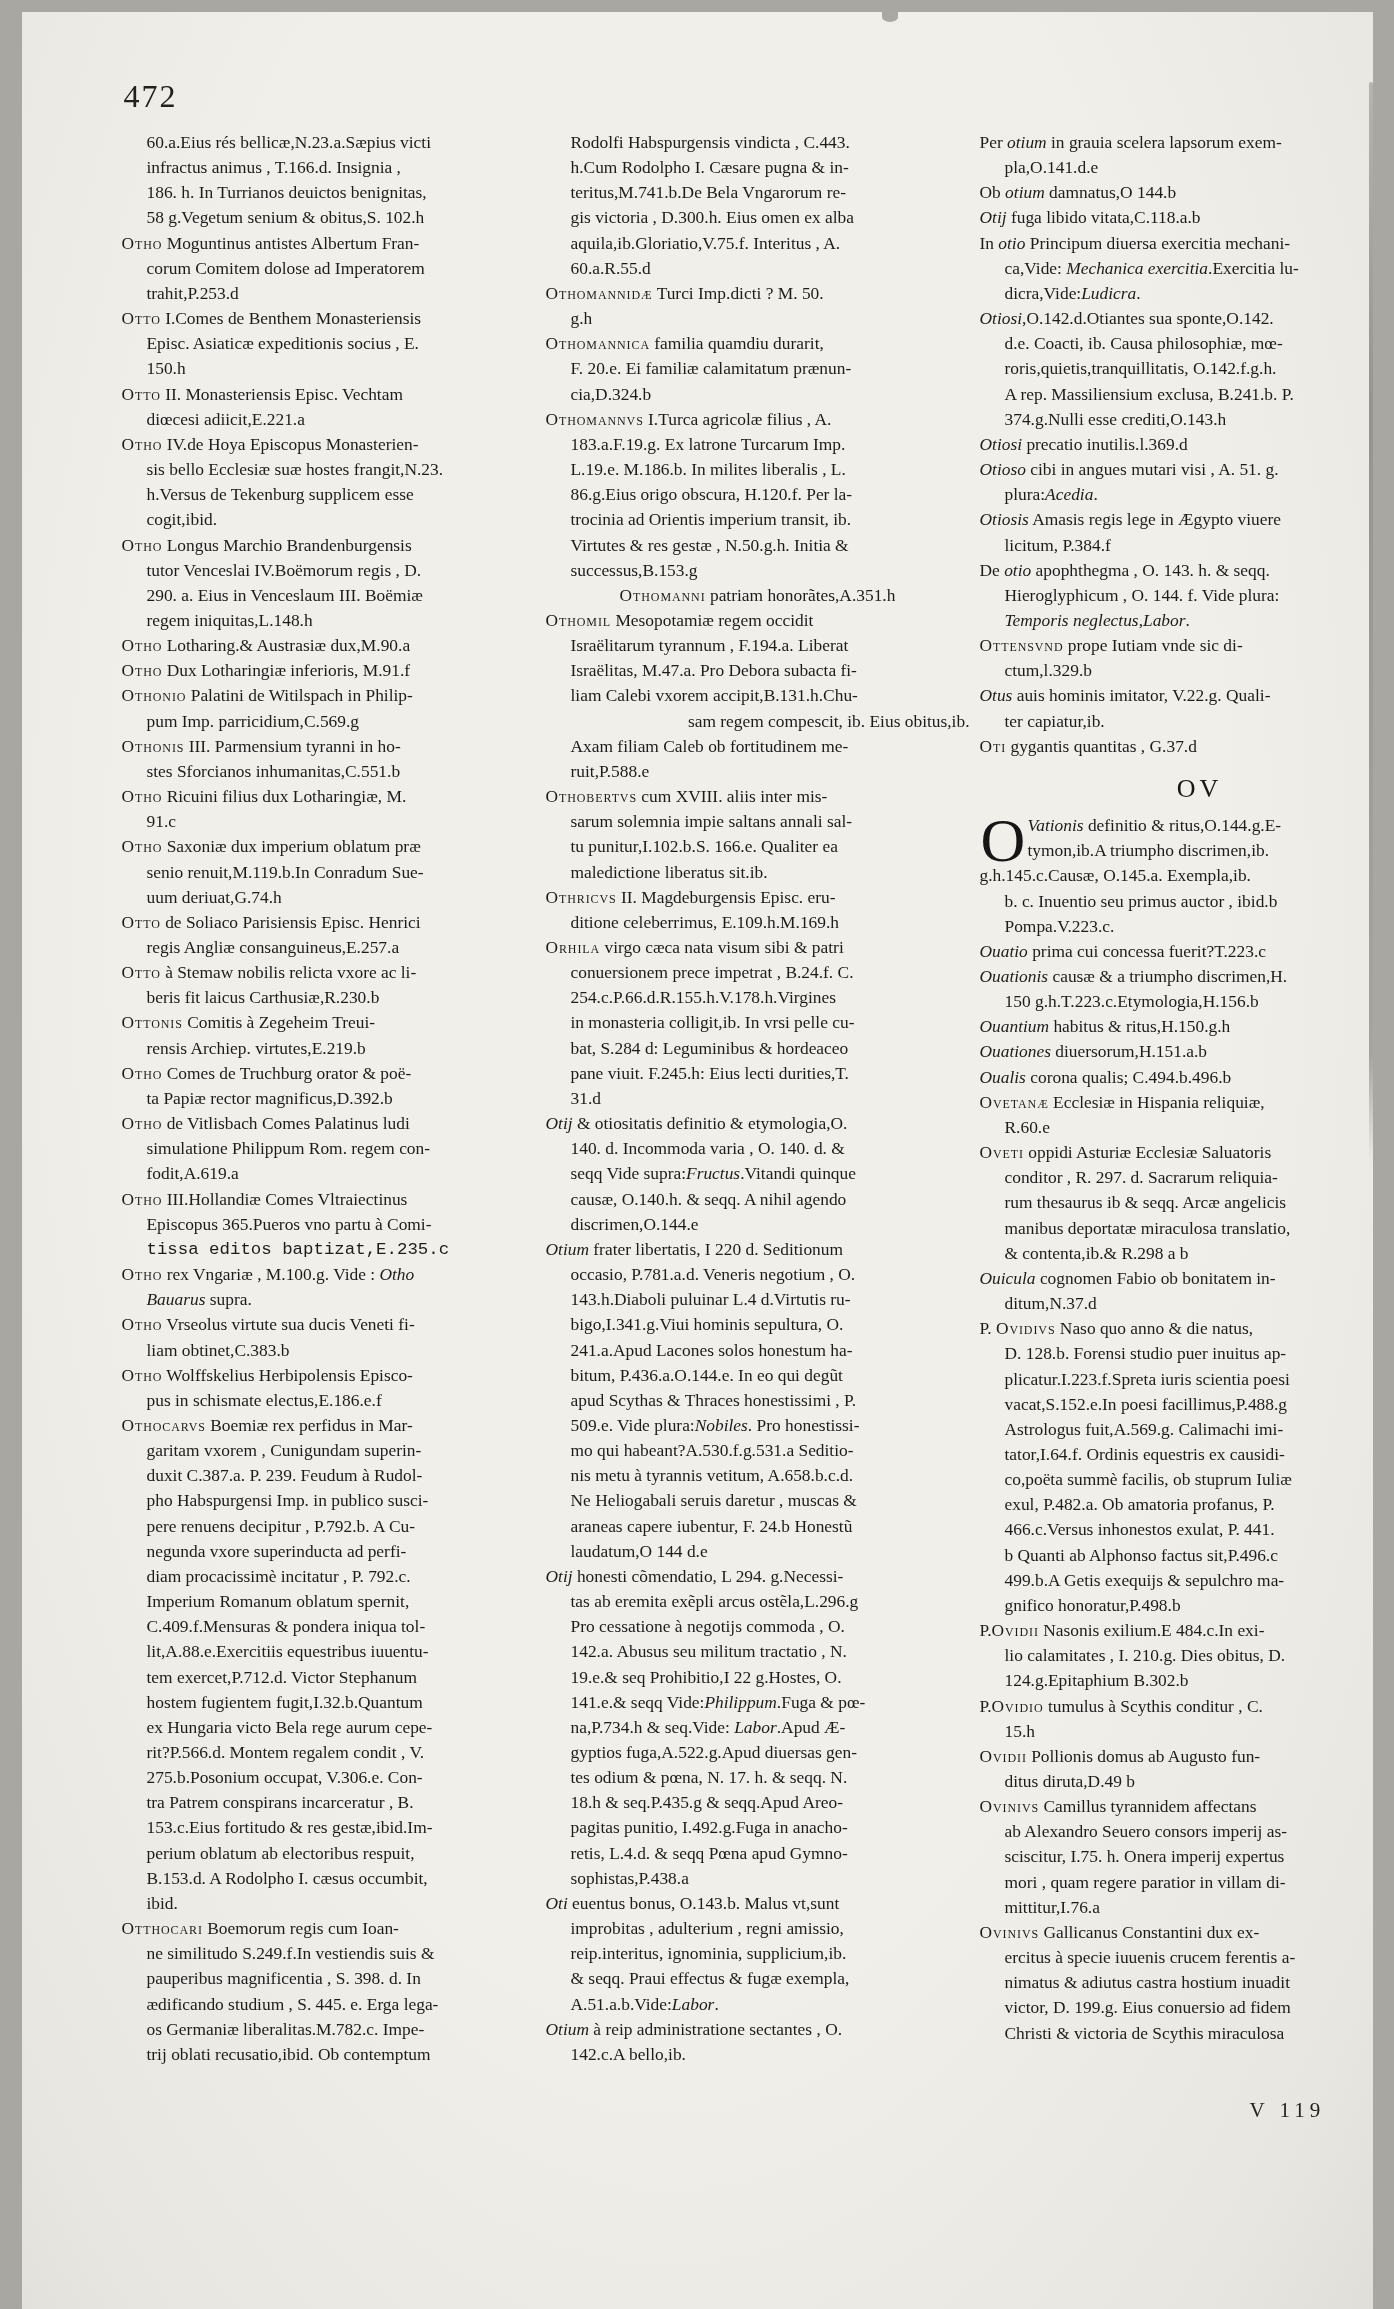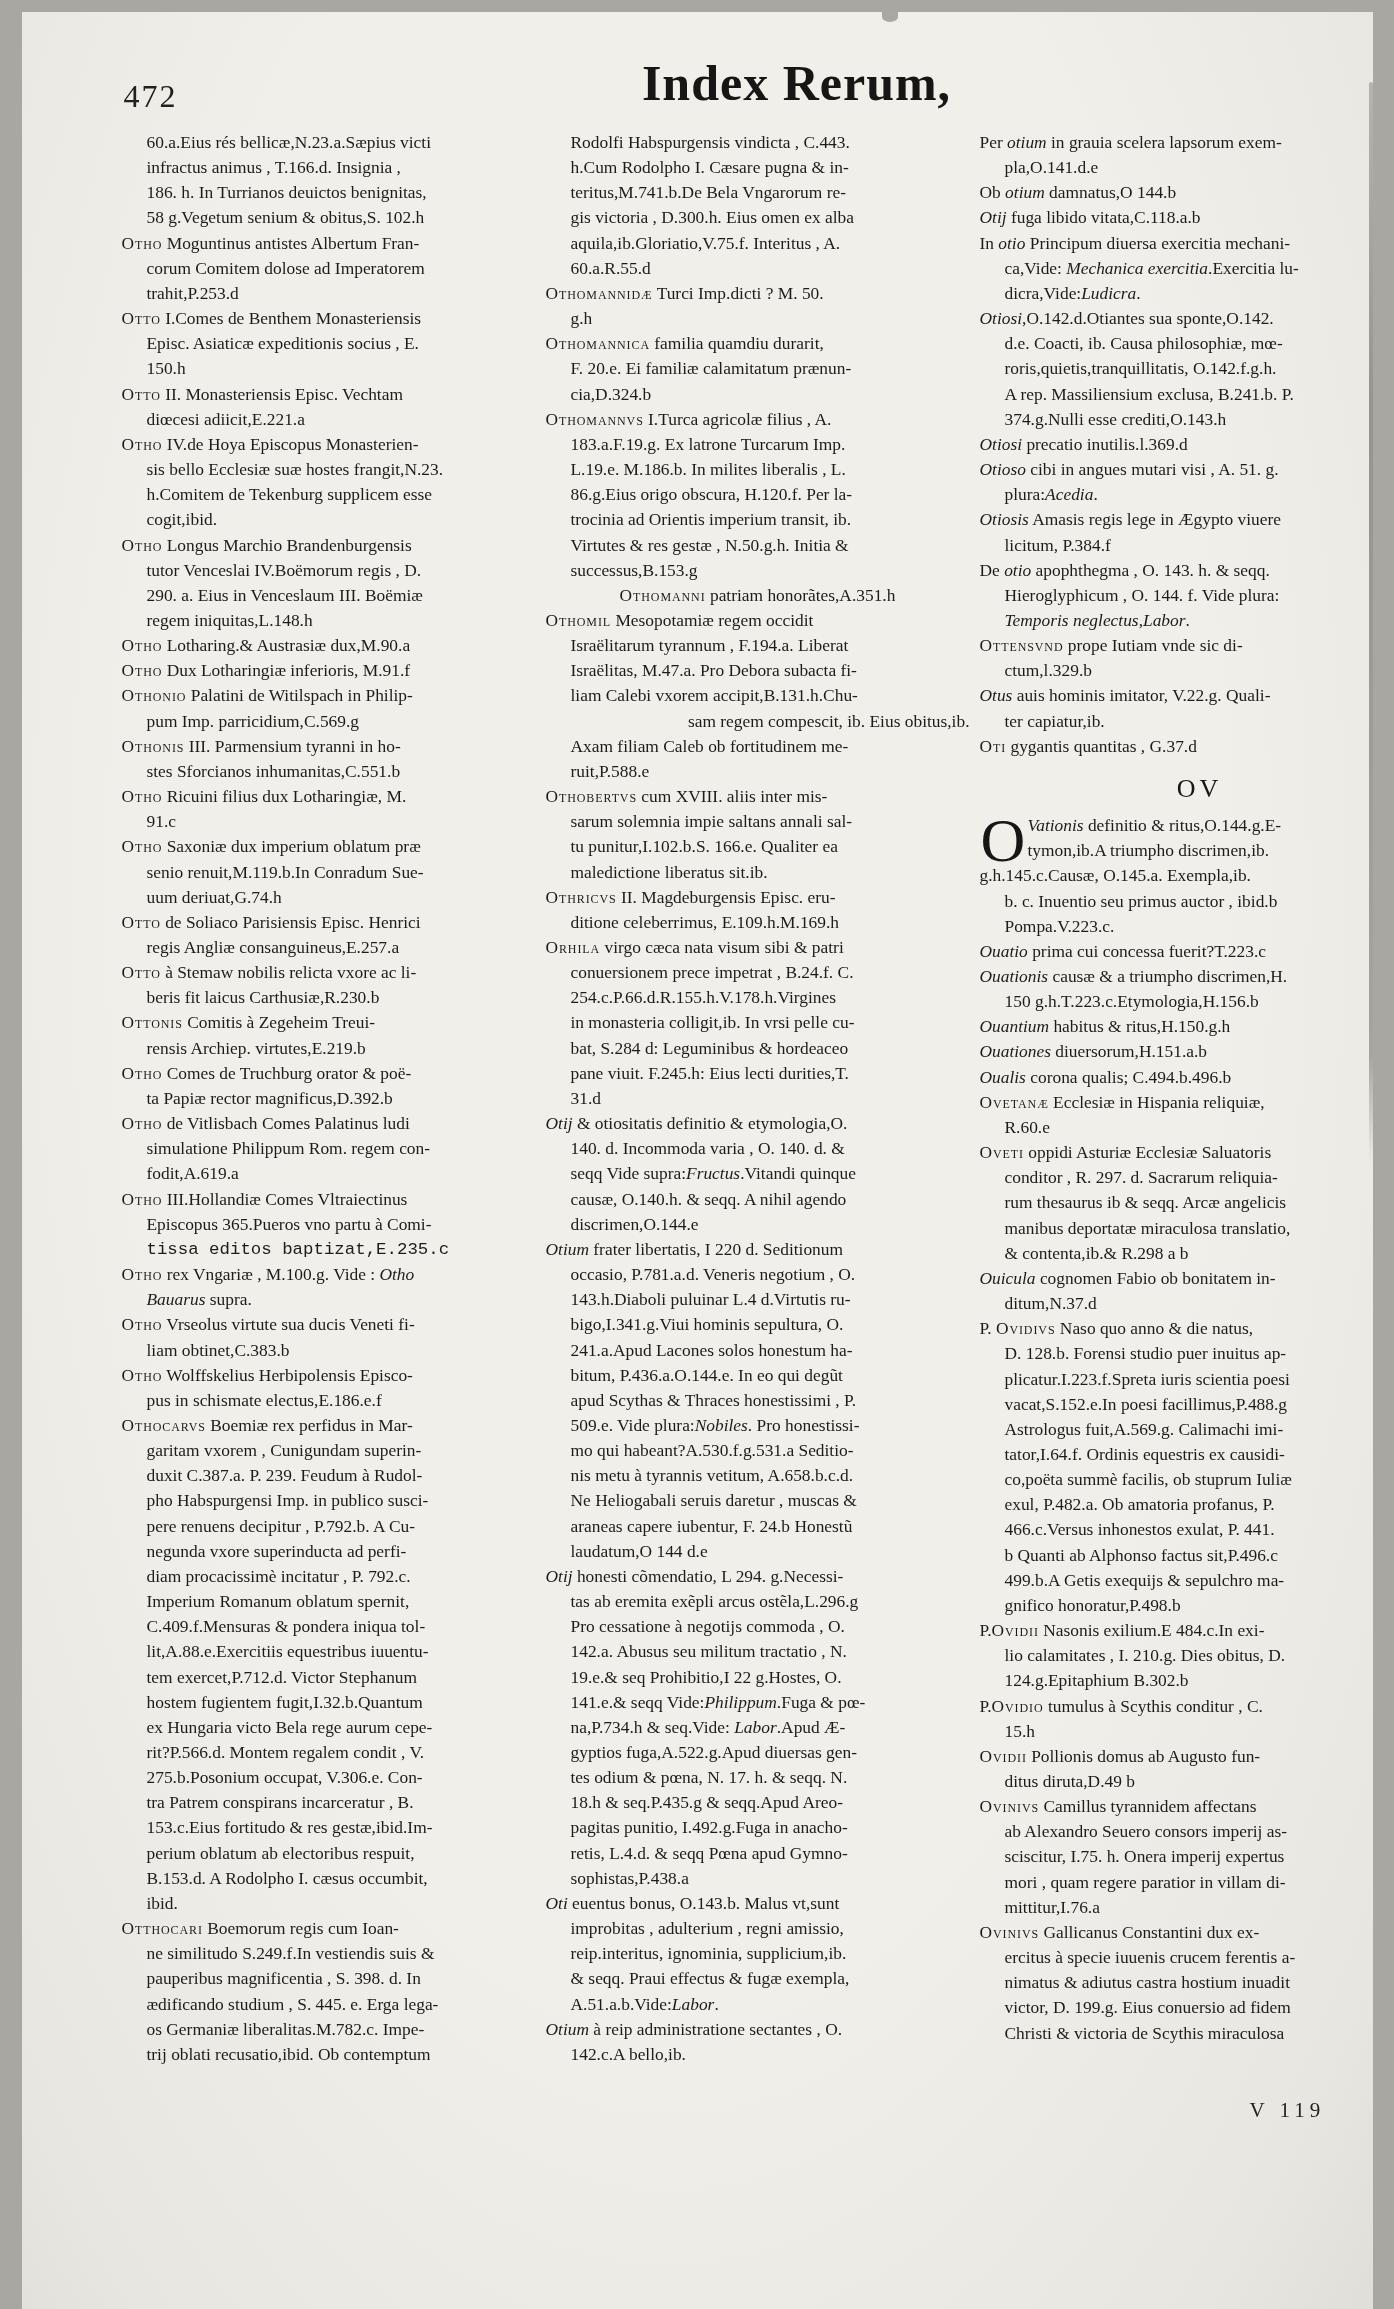--- a/index.html
+++ b/index.html
@@ -63,39 +63,38 @@
   .speck-top{
     position:absolute;left:860px;top:0;width:16px;height:10px;
     background:#53524d;opacity:.45;border-radius:0 0 50% 50%;
   }
 </style>
 </head>
 <body>
 
 <div class="page">
   <div class="pagenum">472</div>
-  <div class="title">Index Rerum,</div>
 
   <div class="cols">
     <div class="col col1" id="col1">
         <div class="line" style="padding-left: 25px;">60.a.Eius rés bellicæ,N.23.a.Sæpius victi</div>
         <div class="line" style="padding-left: 25px;">infractus animus , T.166.d. Insignia ,</div>
         <div class="line" style="padding-left: 25px;">186. h. In Turrianos deuictos benignitas,</div>
         <div class="line" style="padding-left: 25px;">58 g.Vegetum senium &amp; obitus,S. 102.h</div>
         <div class="line" style="padding-left: 0px;"><span class="sc">Otho</span> Moguntinus antistes Albertum Fran-</div>
         <div class="line" style="padding-left: 25px;">corum Comitem dolose ad Imperatorem</div>
         <div class="line" style="padding-left: 25px;">trahit,P.253.d</div>
         <div class="line" style="padding-left: 0px;"><span class="sc">Otto</span> I.Comes de Benthem Monasteriensis</div>
         <div class="line" style="padding-left: 25px;">Episc. Asiaticæ expeditionis socius , E.</div>
         <div class="line" style="padding-left: 25px;">150.h</div>
         <div class="line" style="padding-left: 0px;"><span class="sc">Otto</span> II. Monasteriensis Episc. Vechtam</div>
         <div class="line" style="padding-left: 25px;">diœcesi adiicit,E.221.a</div>
         <div class="line" style="padding-left: 0px;"><span class="sc">Otho</span> IV.de Hoya Episcopus Monasterien-</div>
         <div class="line" style="padding-left: 25px;">sis bello Ecclesiæ suæ hostes frangit,N.23.</div>
-        <div class="line" style="padding-left: 25px;">h.Comitem de Tekenburg supplicem esse</div>
+        <div class="line" style="padding-left: 25px;">h.Versus de Tekenburg supplicem esse</div>
         <div class="line" style="padding-left: 25px;">cogit,ibid.</div>
         <div class="line" style="padding-left: 0px;"><span class="sc">Otho</span> Longus Marchio Brandenburgensis</div>
         <div class="line" style="padding-left: 25px;">tutor Venceslai IV.Boëmorum regis , D.</div>
         <div class="line" style="padding-left: 25px;">290. a. Eius in Venceslaum III. Boëmiæ</div>
         <div class="line" style="padding-left: 25px;">regem iniquitas,L.148.h</div>
         <div class="line" style="padding-left: 0px;"><span class="sc">Otho</span> Lotharing.&amp; Austrasiæ dux,M.90.a</div>
         <div class="line" style="padding-left: 0px;"><span class="sc">Otho</span> Dux Lotharingiæ inferioris, M.91.f</div>
         <div class="line" style="padding-left: 0px;"><span class="sc">Othonio</span> Palatini de Witilspach in Philip-</div>
         <div class="line" style="padding-left: 25px;">pum Imp. parricidium,C.569.g</div>
         <div class="line" style="padding-left: 0px;"><span class="sc">Othonis</span> III. Parmensium tyranni in ho-</div>

